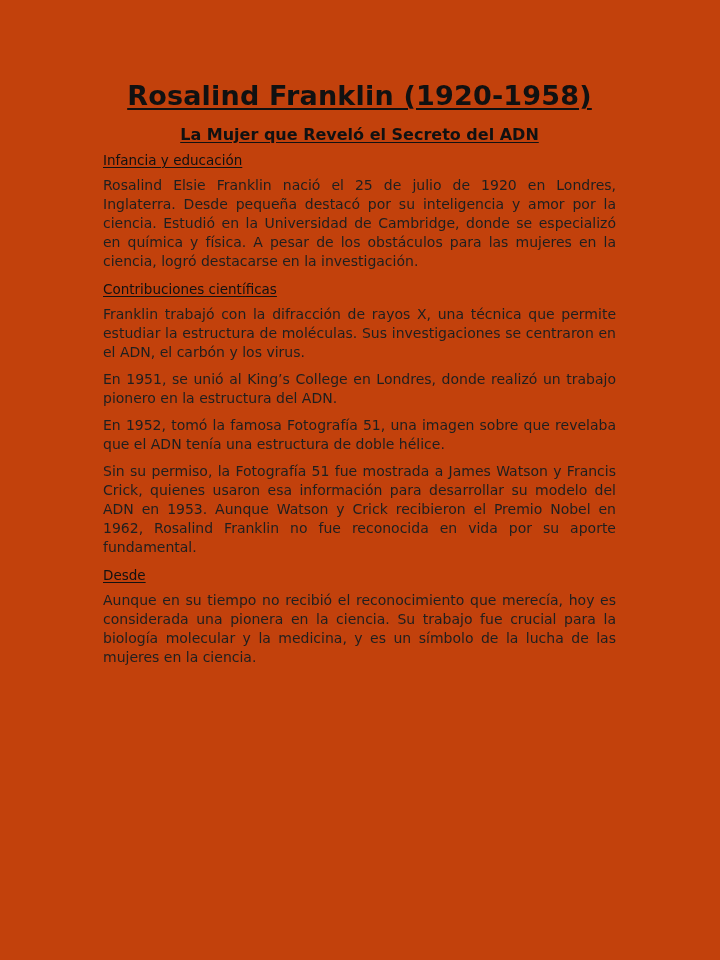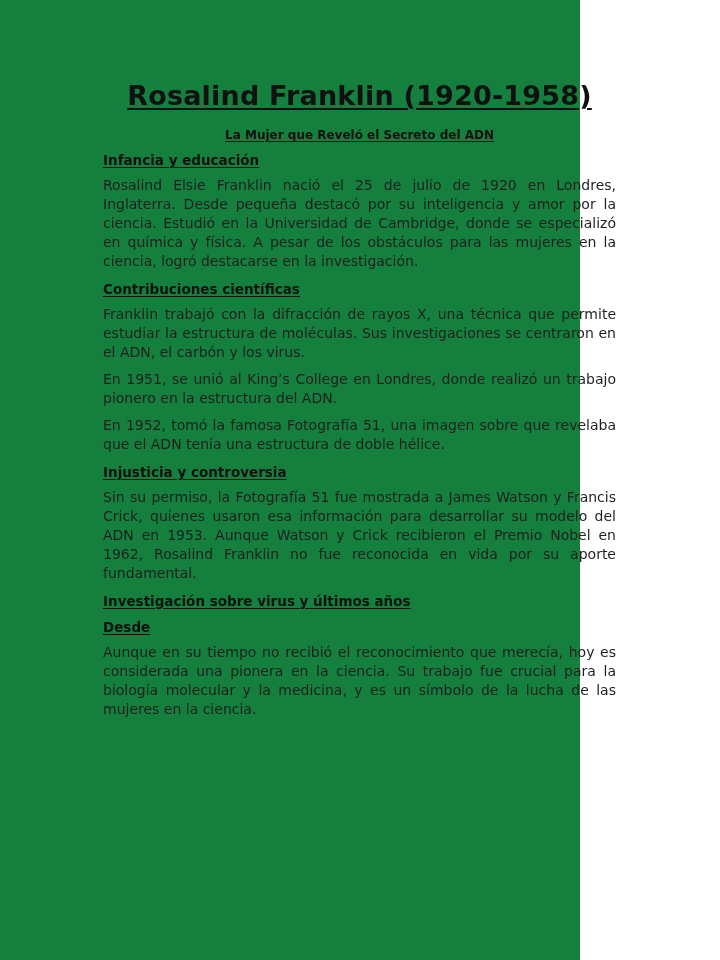--- a/index.html
+++ b/index.html
@@ -3,22 +3,22 @@
 <meta charset="utf-8">
 <style>
   html, body { margin: 0; padding: 0; background: #ffffff; }
   body {
     width: 720px; height: 960px; overflow: hidden;
     font-family: "DejaVu Sans", sans-serif;
     color: #1a1a1a;
   }
   .page {
     position: relative;
-    width: 580px; height: 960px;
-    background: #15803d;
+    width: 720px; height: 960px;
+    background: #c2410c;
   }
   .content {
     position: absolute;
     left: 103px;
     top: 78px;
     width: 513px;
   }
   .title {
     font-family: "DejaVu Sans", sans-serif;
     font-weight: bold;
@@ -28,31 +28,31 @@
     text-decoration: underline;
     text-decoration-thickness: 2px;
     text-underline-offset: 3px;
     margin: 0 0 10px 0;
     color: #111111;
     white-space: nowrap;
     letter-spacing: 0.2px;
   }
   .subtitle {
     font-weight: bold;
-    font-size: 12px;
+    font-size: 16px;
     line-height: 22px;
     text-align: center;
     text-decoration: underline;
     text-underline-offset: 2px;
     margin: 0 0 4px 0;
     color: #111111;
     white-space: nowrap;
   }
   .section-heading {
-    font-weight: bold;
+    font-weight: normal;
     font-size: 13.5px;
     line-height: 20px;
     text-decoration: underline;
     text-underline-offset: 2px;
     margin: 0 0 6px 0;
     color: #111111;
   }
   .para {
     font-size: 14px;
     line-height: 19px;
@@ -77,26 +77,24 @@
     </div>
 
     <div class="section">
       <h3 class="section-heading">Contribuciones científicas</h3>
       <p class="para">Franklin trabajó con la difracción de rayos X, una técnica que permite estudiar la estructura de moléculas. Sus investigaciones se centraron en el ADN, el carbón y los virus.</p>
       <p class="para">En 1951, se unió al King’s College en Londres, donde realizó un trabajo pionero en la estructura del ADN.</p>
       <p class="para">En 1952, tomó la famosa Fotografía 51, una imagen sobre que revelaba que el ADN tenía una estructura de doble hélice.</p>
     </div>
 
     <div class="section">
-      <h3 class="section-heading">Injusticia y controversia</h3>
       <p class="para">Sin su permiso, la Fotografía 51 fue mostrada a James Watson y Francis Crick, quienes usaron esa información para desarrollar su modelo del ADN en 1953. Aunque Watson y Crick recibieron el Premio Nobel en 1962, Rosalind Franklin no fue reconocida en vida por su aporte fundamental.</p>
     </div>
 
     <div class="section">
-      <h3 class="section-heading">Investigación sobre virus y últimos años</h3>
     </div>
 
     <div class="section">
       <h3 class="section-heading">Desde</h3>
       <p class="para">Aunque en su tiempo no recibió el reconocimiento que merecía, hoy es considerada una pionera en la ciencia. Su trabajo fue crucial para la biología molecular y la medicina, y es un símbolo de la lucha de las mujeres en la ciencia.</p>
     </div>
 
   </div>
 </div>
 

